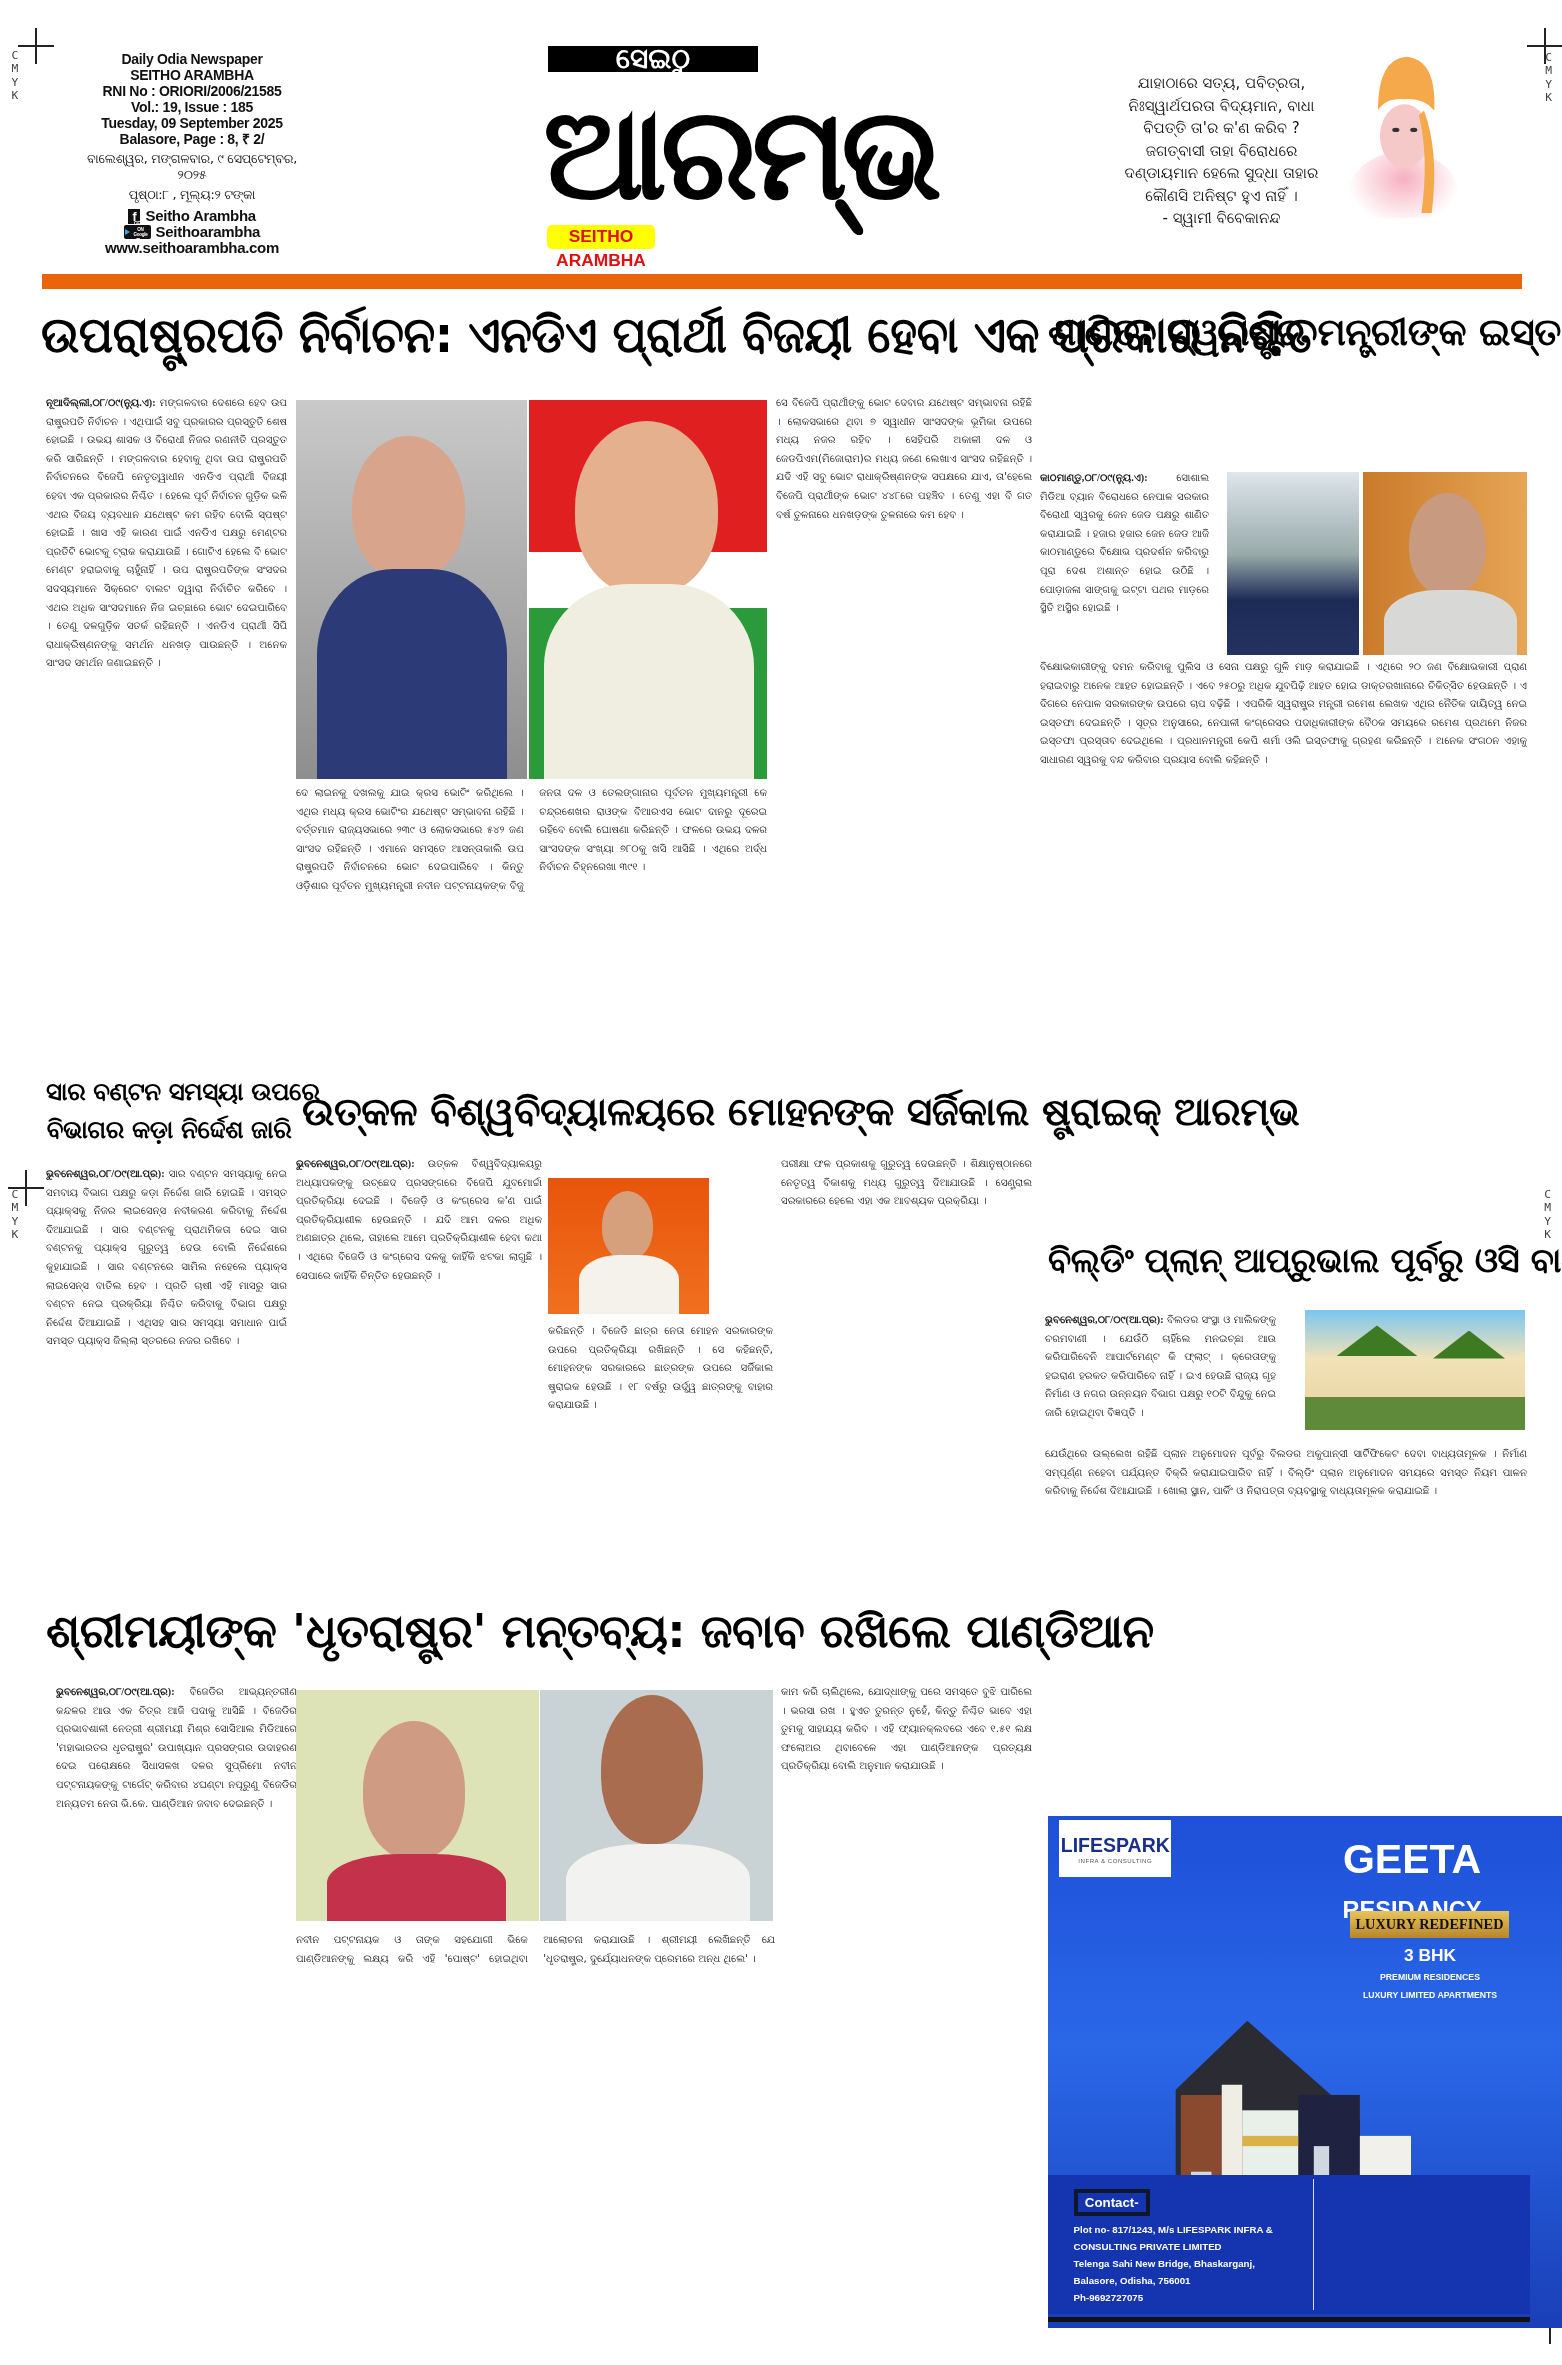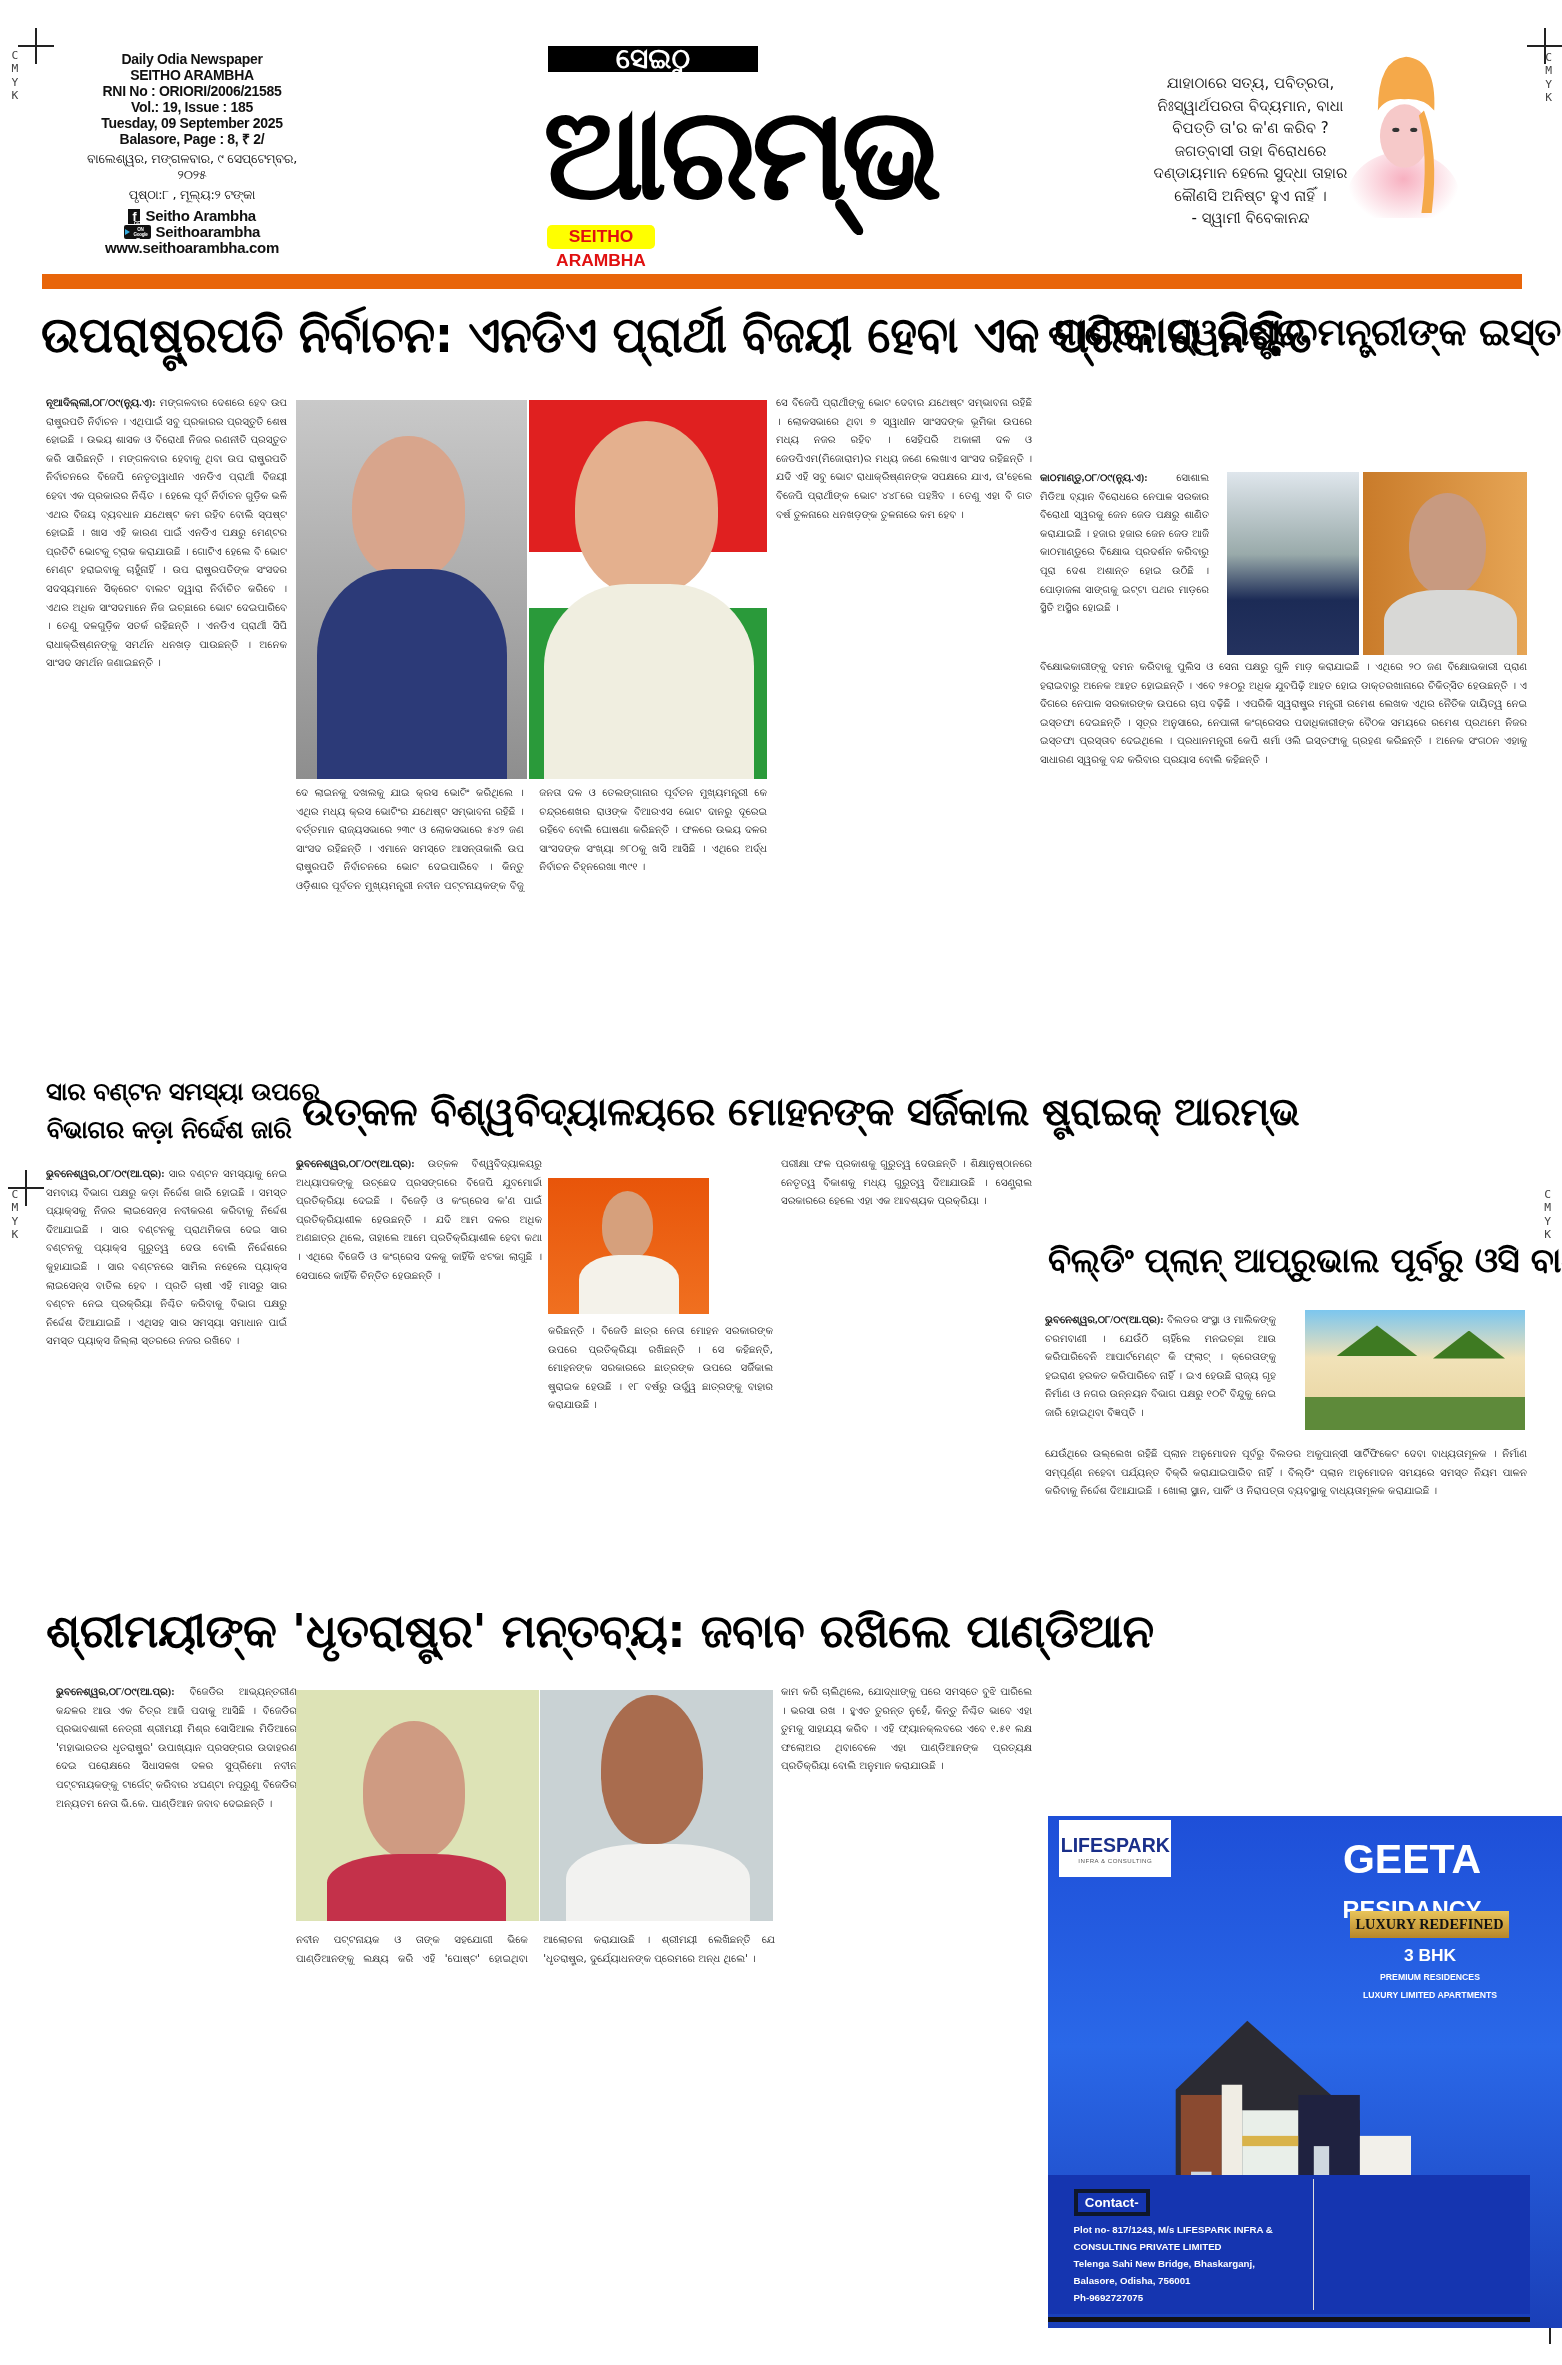--- a/index.html
+++ b/index.html
@@ -12,21 +12,21 @@
   
   .mast-left{left:87px;top:51px;width:210px;text-align:center;font-family:"Liberation Sans",sans-serif;font-weight:bold;font-size:14px;line-height:16px;letter-spacing:-0.3px;}
   .mast-left .odia{font-family:"DejaVu Sans",sans-serif;font-weight:normal;font-size:12.8px;margin-top:4.1px;}
   .social{display:flex;align-items:center;justify-content:center;gap:5.1px;font-size:15px;}
   .fb{width:12.3px;height:15.4px;background:#111;color:#fff;font-size:12.3px;line-height:16.4px;text-align:center;font-family:"Liberation Sans",sans-serif;}
   .gp{width:23.6px;height:13.3px;background:#111;border-radius:2px;color:#fff;font-size:4.6px;line-height:5.6px;padding:0.5px 1.5px;display:flex;align-items:center;gap:1.5px;}
   .gp .tri{width:0;height:0;border-left:5.1px solid #3ad;border-top:3.6px solid transparent;border-bottom:3.6px solid transparent;}
   .logo-bar{left:548px;top:46px;width:210px;height:25.6px;background:#000;color:#fff;text-align:center;font-size:28px;line-height:25.6px;font-weight:bold;}
   .logo-main{left:543px;top:77px;width:225px;height:154px;text-align:center;font-size:128px;line-height:154px;font-weight:bold;color:#000;letter-spacing:-6.1px;}
   .logo-en{left:547px;top:225px;width:108px;height:23.6px;background:#ff0;color:#e01010;font-family:"Liberation Sans",sans-serif;font-weight:bold;font-size:17.4px;line-height:23.6px;text-align:center;border-radius:5.1px;}
-  .quote{left:1130px;top:72px;width:241px;text-align:center;font-size:15px;line-height:22.5px;}
+  .quote{left:1101px;top:72px;width:241px;text-align:center;font-size:15px;line-height:22.5px;}
   .swami{left:1347px;top:49px;width:113px;height:169px;}
   .orange-rule{left:42px;top:274px;width:1480px;height:15.4px;background:#e8650a;}
   
   .hl{font-weight:bold;color:#000;white-space:nowrap;letter-spacing:-0.5px;}
   .h1{left:41px;top:302px;font-size:50px;line-height:67px;transform:scaleX(0.92);transform-origin:left;}
   .h2{left:1048px;top:302px;width:482px;font-size:38px;line-height:61px;text-align:center;}
   .h3l{left:46px;top:1073px;width:246px;font-size:24.6px;line-height:38px;text-align:center;}
   .h3c{left:302px;top:1081px;font-size:39px;line-height:61px;}
   .h4{left:1048px;top:1232px;width:482px;font-size:34px;line-height:56px;text-align:center;}
   .h5{left:46px;top:1598px;font-size:46px;line-height:67px;}

